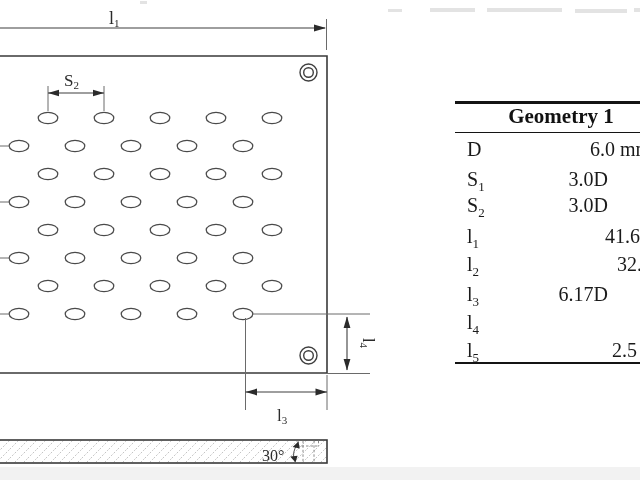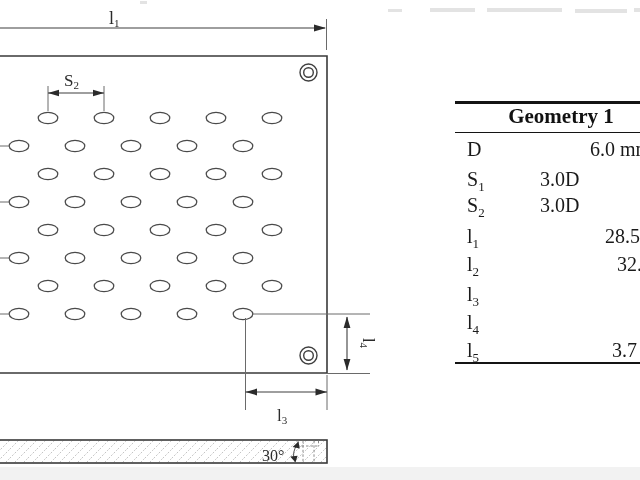--- a/index.html
+++ b/index.html
@@ -13,21 +13,21 @@
 
   
   .tborder{position:absolute;background:#141414;}
   .thead{
     position:absolute;left:455px;top:104px;width:212px;height:26px;
     text-align:center;font-weight:bold;font-size:21px;color:#111;
   }
   .trow{position:absolute;left:455px;width:260px;height:26px;font-size:20px;}
   .tparam{position:absolute;left:12px;top:0;}
   .tparam sub,.trow sub{font-size:13px;line-height:0;}
-  .tvd{position:absolute;left:85px;top:0;width:68px;text-align:left;}
+  .tvd{position:absolute;left:85px;top:0;width:68px;text-align:right;}
   .tva{position:absolute;top:0;white-space:nowrap;}
   .botstrip{position:absolute;left:0;top:467px;width:640px;height:13px;background:#f2f2f2;}
 </style>
 </head>
 <body>
 
 <svg width="640" height="480" viewBox="0 0 640 480">
   <defs>
     <pattern id="hatch" width="9" height="9" patternUnits="userSpaceOnUse">
       <path d="M -2 11 L 11 -2" stroke="#c4c4c4" stroke-width="1" stroke-dasharray="2 1.6" fill="none"></path>
@@ -170,37 +170,38 @@
     <span class="tva" style="left:150px"></span>
   </div>
   <div class="trow" style="top:194px">
     <span class="tparam"><span>S</span><sub>2</sub></span>
     <span class="tvd">3.0D</span>
     <span class="tva" style="left:150px"></span>
   </div>
   <div class="trow" style="top:225px">
     <span class="tparam"><span>l</span><sub>1</sub></span>
     <span class="tvd"></span>
-    <span class="tva" style="left:150px">28.5</span>
+    <span class="tva" style="left:150px">41.6</span>
   </div>
   <div class="trow" style="top:253px">
     <span class="tparam"><span>l</span><sub>2</sub></span>
     <span class="tvd"></span>
     <span class="tva" style="left:162px">32.</span>
   </div>
   <div class="trow" style="top:283px">
     <span class="tparam"><span>l</span><sub>3</sub></span>
+    <span class="tvd">6.17D</span>
     <span class="tva" style="left:150px"></span>
   </div>
   <div class="trow" style="top:311px">
     <span class="tparam"><span>l</span><sub>4</sub></span>
     <span class="tva" style="left:150px"></span>
   </div>
   <div class="trow" style="top:339px">
     <span class="tparam"><span>l</span><sub>5</sub></span>
     <span class="tvd"></span>
-    <span class="tva" style="left:157px">3.7</span>
+    <span class="tva" style="left:157px">2.5</span>
   </div>
 
   <div class="tborder" style="left:455px;top:361.5px;width:235px;height:2.8px;"></div>
 </div>
 
 <div class="botstrip"></div>
 
 </body></html>

